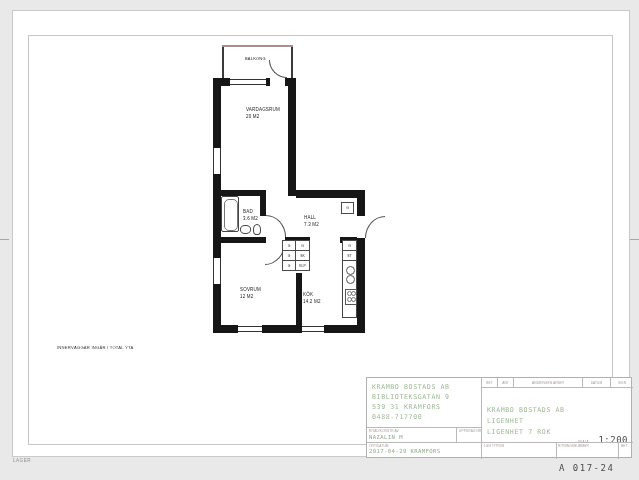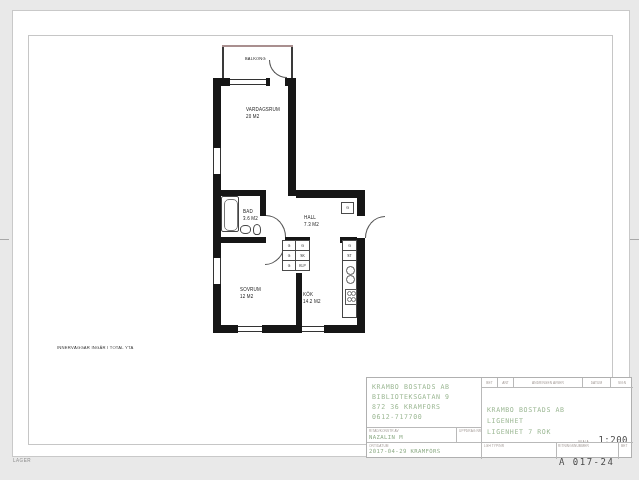--- a/index.html
+++ b/index.html
@@ -164,22 +164,22 @@
     </div>
 
     <div class="note" style="left:57px;top:345px;">INNERVÄGGAR INGÅR I TOTAL YTA</div>
   </div>
 
   <div class="tb">
 
     <div class="addr green">
       <div>KRAMBO BOSTADS AB</div>
       <div>BIBLIOTEKSGATAN 9</div>
-      <div>872 36 KRAMFORS</div>
-      <div>0612-717700</div>
+      <div>539 31 KRAMFORS</div>
+      <div>0488-717700</div>
     </div>
 
     <div class="cellline" style="left:0;top:49px;width:114px;height:1px;"></div>
     <div class="cellline" style="left:89px;top:49px;width:1px;height:15px;"></div>
     <div class="lbl" style="position:absolute;left:2px;top:51px;">RITAD/KONSTR AV</div>
     <div class="val green2" style="position:absolute;left:2px;top:56px;">NAZALIN M</div>
     <div class="lbl" style="position:absolute;left:92px;top:51px;">UPPDRAG NR</div>
 
     <div class="cellline" style="left:0;top:64px;width:114px;height:1px;"></div>
     <div class="lbl" style="position:absolute;left:2px;top:66px;">ORT/DATUM</div>
@@ -215,17 +215,17 @@
       <span class="lbl">SKALA</span>
       <span class="big" style="letter-spacing:.5px;">1:200</span>
     </div>
 
     <div class="cellline" style="left:115px;top:64px;width:151px;height:1px;"></div>
     <div class="cellline" style="left:189px;top:64px;width:1px;height:17px;"></div>
     <div class="cellline" style="left:251px;top:64px;width:1px;height:17px;"></div>
 
     <div class="lbl" style="position:absolute;left:117px;top:66px;">LGH TYP/NR</div>
     <div class="lbl" style="position:absolute;left:191px;top:66px;">RITNINGSNUMMER</div>
-    <div class="big" style="position:absolute;left:192px;top:79px;">A 017-24</div>
+    <div class="big" style="position:absolute;left:192px;top:85px;">A 017-24</div>
     <div class="lbl" style="position:absolute;left:254px;top:66px;">BET</div>
   </div>
 
 </div>
 
 </body></html>

